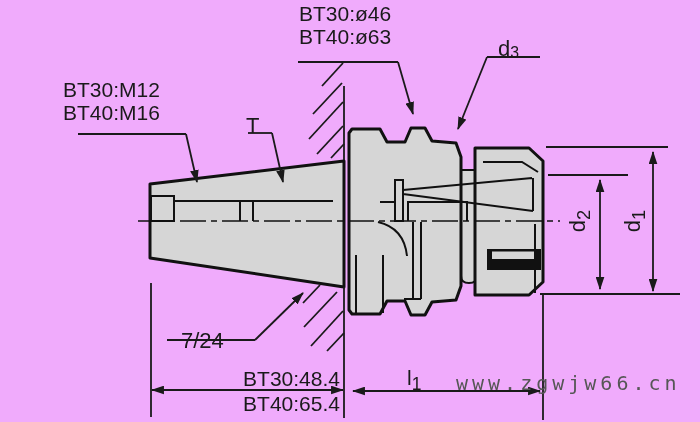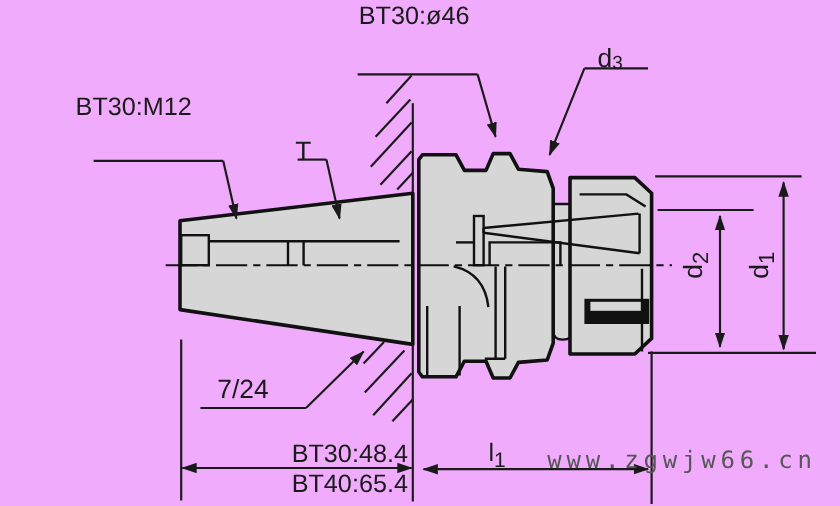--- a/index.html
+++ b/index.html
@@ -118,31 +118,33 @@
       <line x1="186" y1="134" x2="197" y2="182" marker-end="url(#arr)"></line>
       <path d="M248,133 H272"></path>
       <line x1="272" y1="133" x2="283" y2="182" marker-end="url(#arr)"></line>
       <path d="M167,340 H255"></path>
       <line x1="255" y1="340" x2="303" y2="293" marker-end="url(#arr)"></line>
     </g>
   </svg>
 
   <div class="lbl" style="left:299px;top:2px;">
     <div>BT30:ø46</div>
+    <div>BT40:ø63</div>
   </div>
 
   <div class="lbl big" style="left:498px;top:26px;"><span>d</span><sub>3</sub></div>
 
   <div class="lbl" style="left:63px;top:78px;text-align:right;">
     <div>BT30:M12</div>
+    <div>BT40:M16</div>
   </div>
 
   <div class="lbl big" style="left:246px;top:103px;">T</div>
 
-  <div class="lbl big" style="left:181px;top:302px;">7/24</div>
+  <div class="lbl big" style="left:181px;top:318px;">7/24</div>
 
   <div class="dim-center" style="top:367px;">BT30:48.4</div>
   <div class="dim-center" style="top:392px;">BT40:65.4</div>
 
   <div class="l1-lbl" style="left:407px;top:366px;text-align:center;"><span>l</span><sub>1</sub></div>
 
   <div class="dim-rot" style="left:560px;top:206px;"><span>d</span><sub>2</sub></div>
 
   <div class="dim-rot" style="left:615px;top:206px;"><span>d</span><sub>1</sub></div>
 

